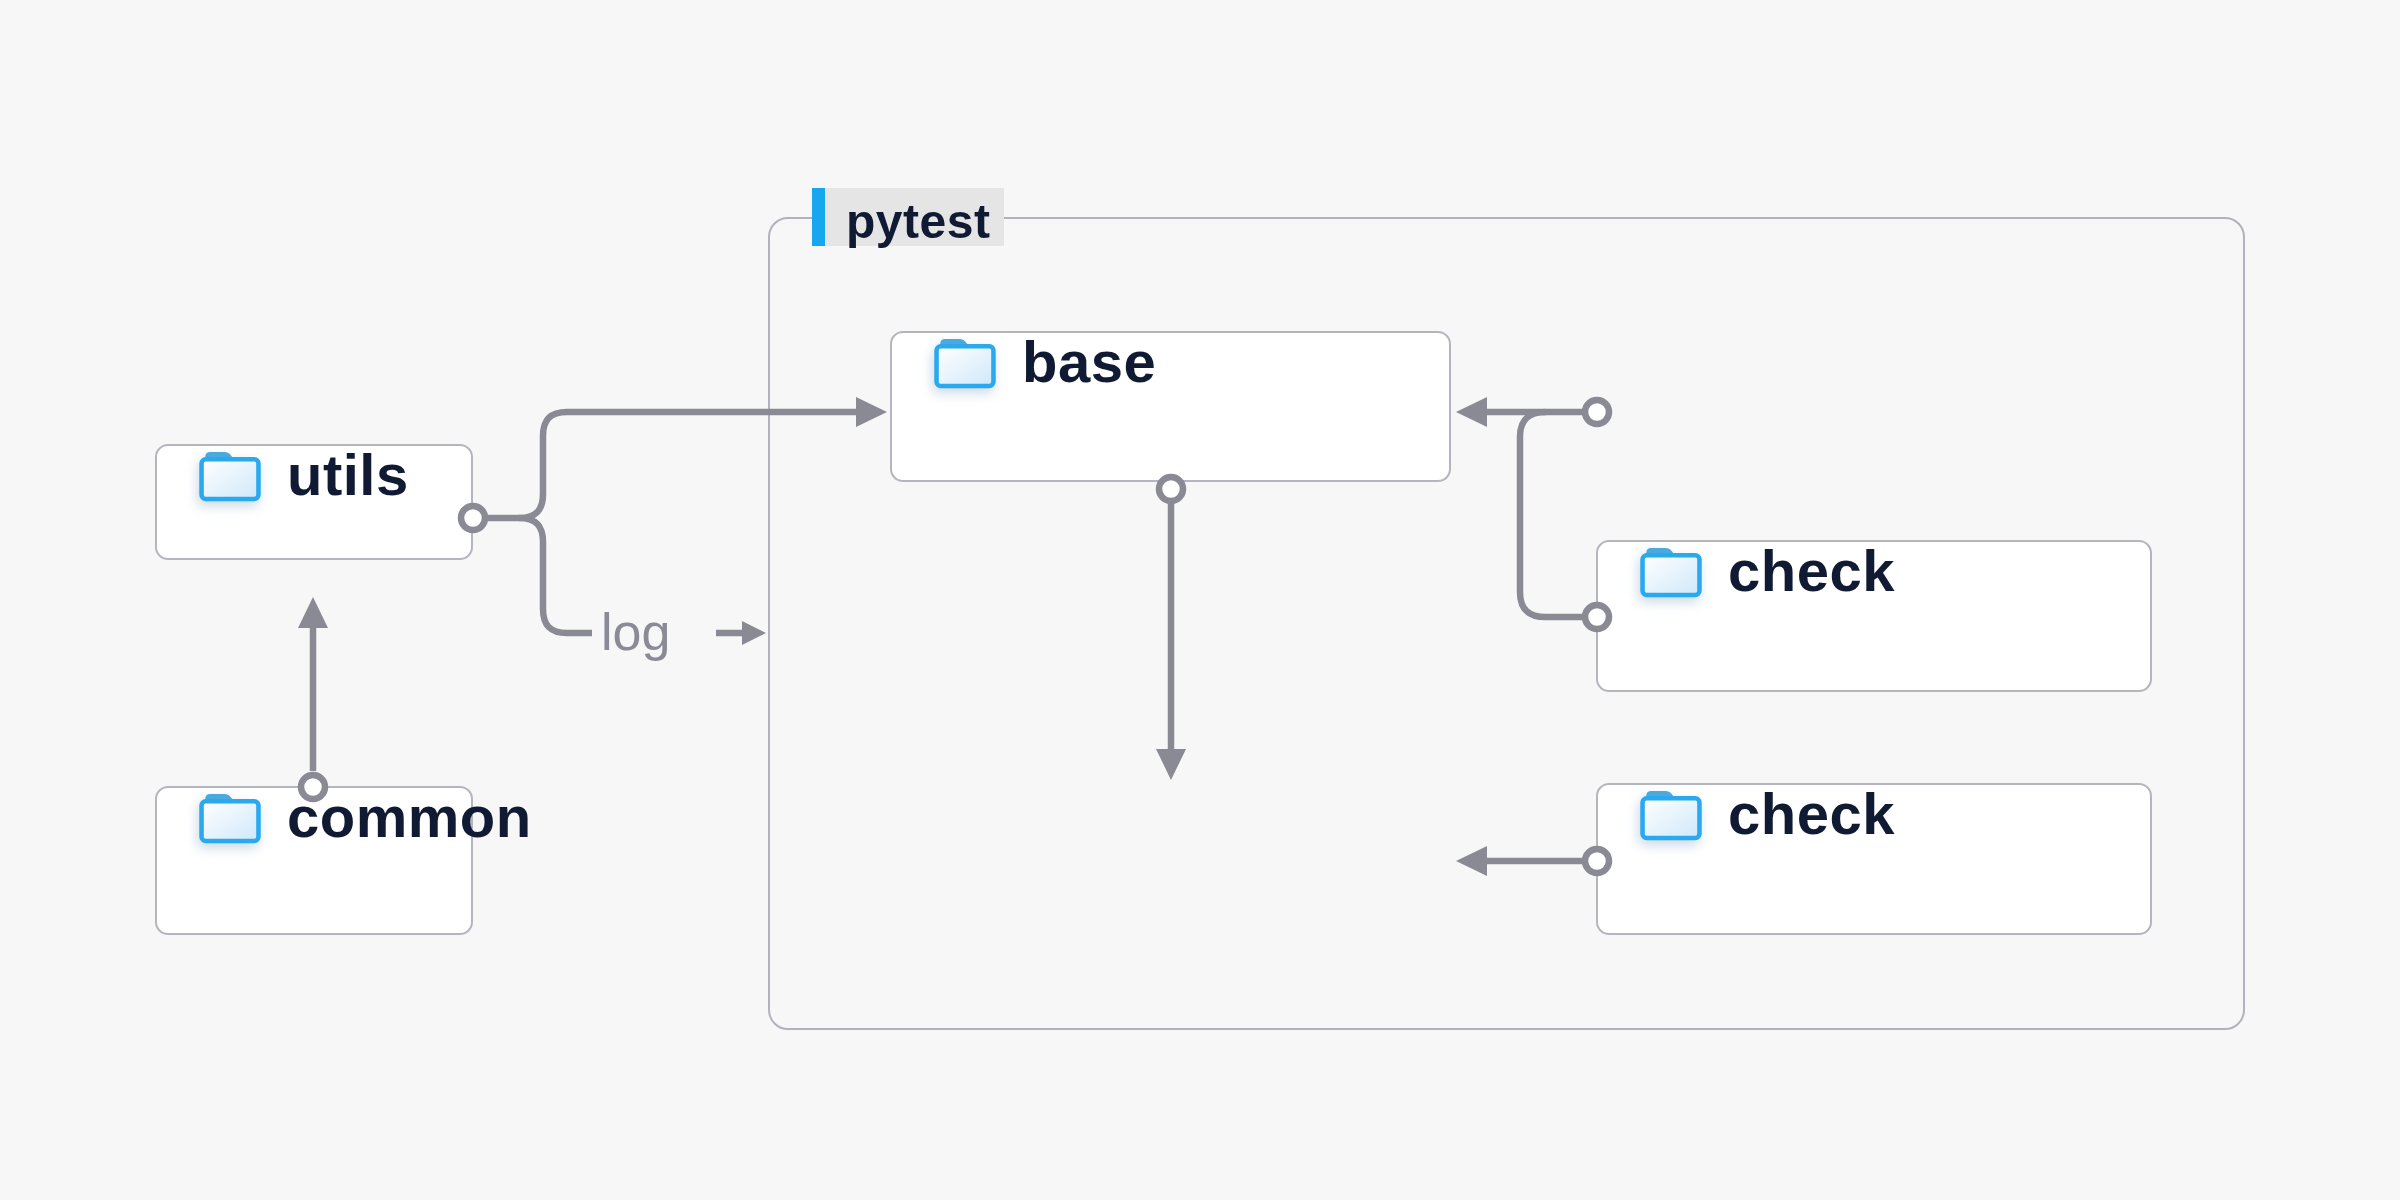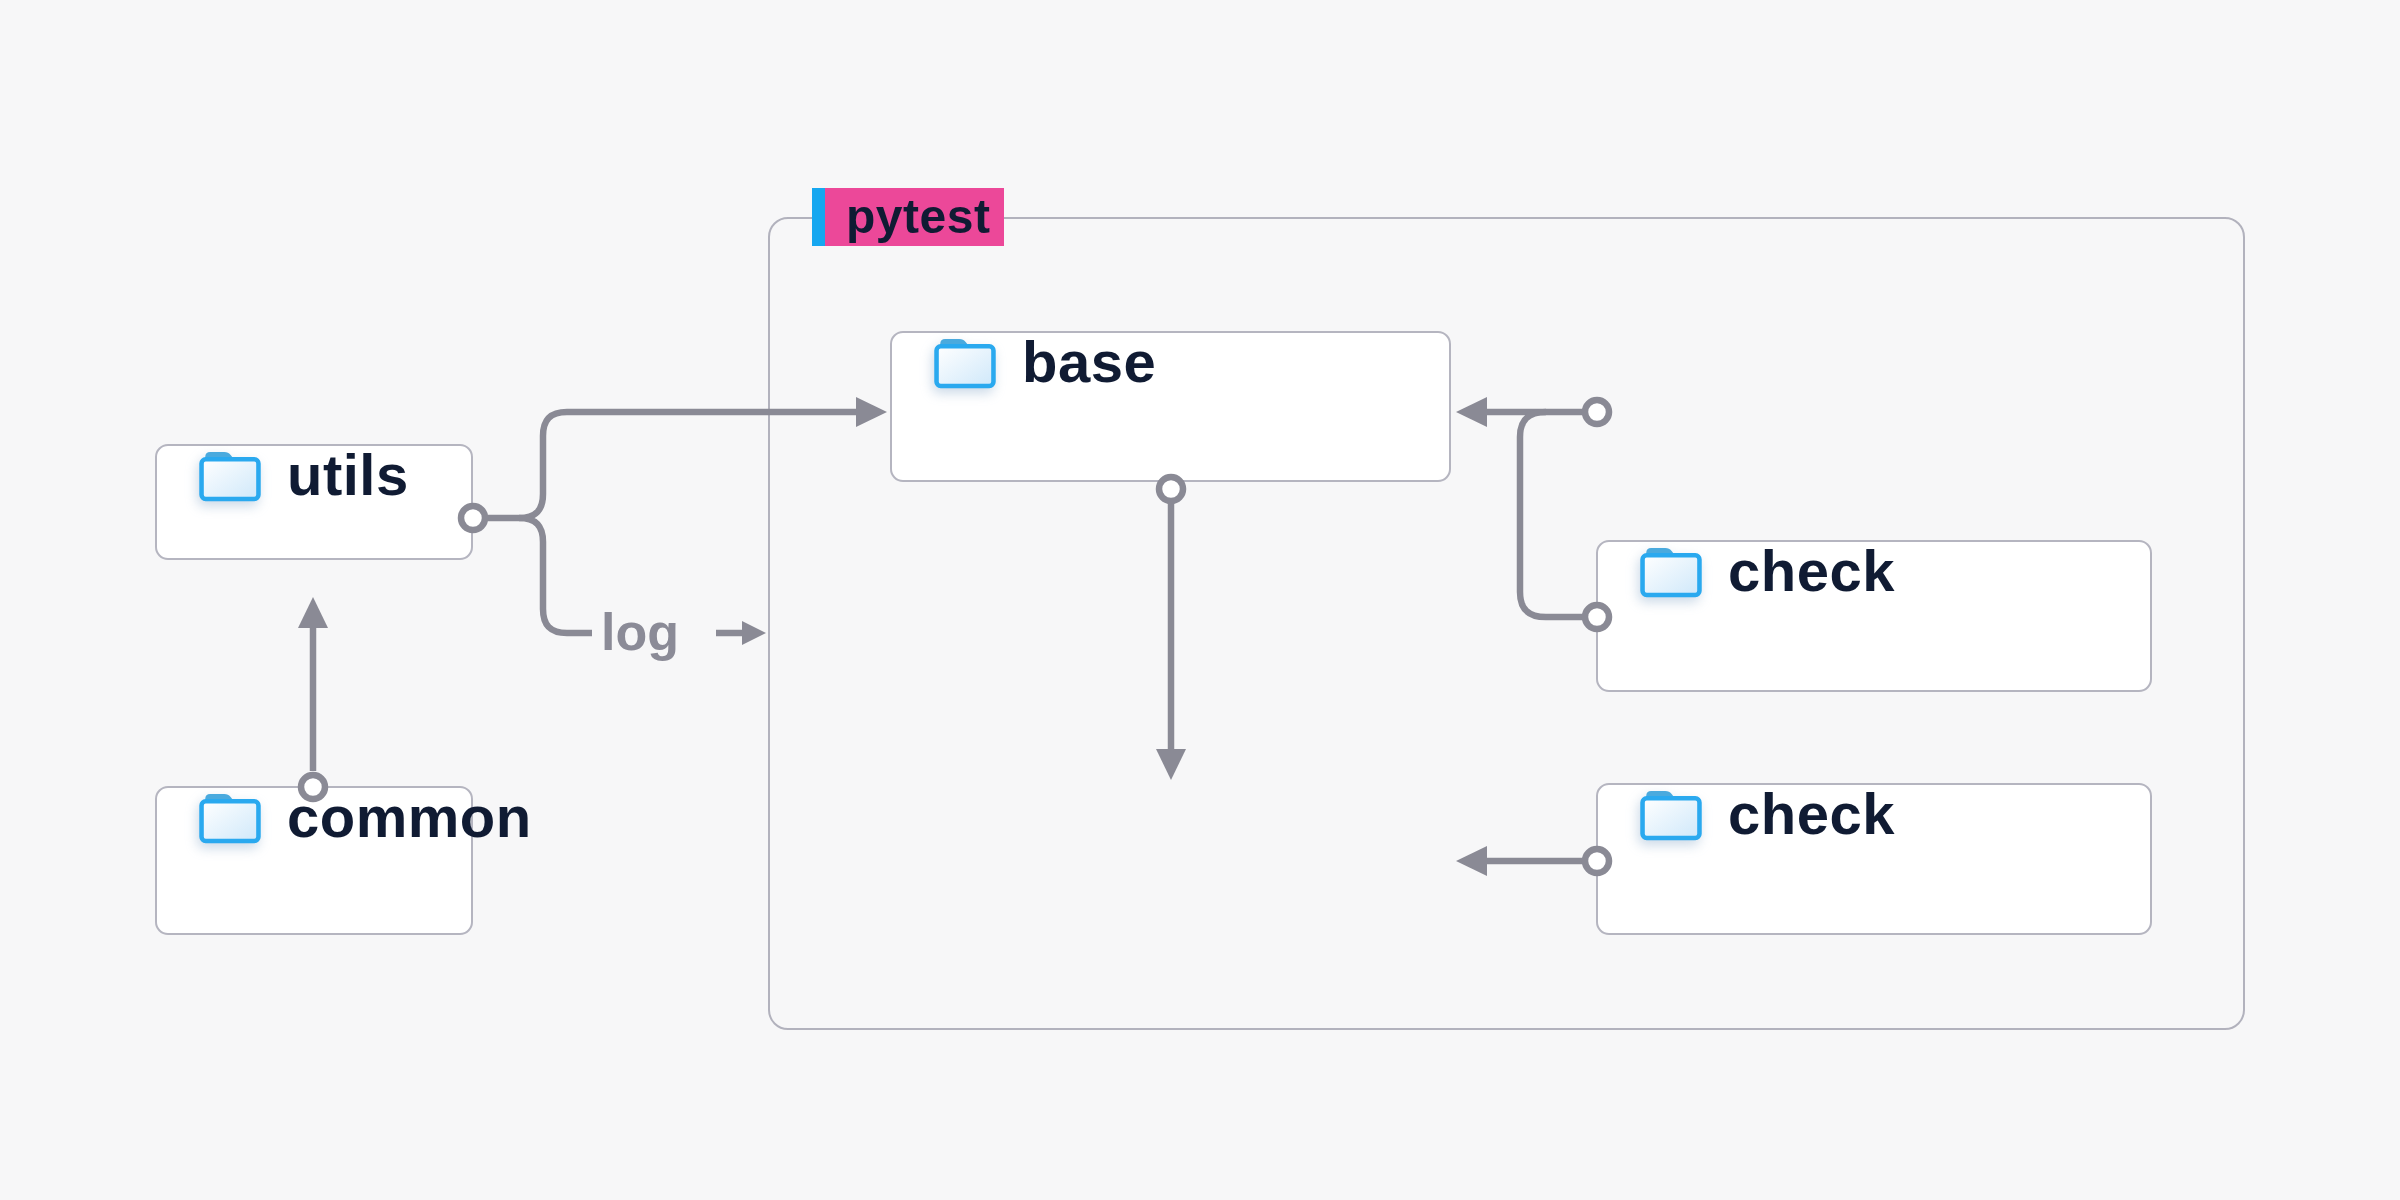--- a/index.html
+++ b/index.html
@@ -22,24 +22,24 @@
     border: 2.5px solid #b2b2bd;
     border-radius: 20px;
     background: transparent;
     box-sizing: border-box;
   }
   .group-label {
     position: absolute;
     left: 812px; top: 188px;
     height: 58px;
     display: flex;
-    align-items: center;
+    align-items: flex-end;
     gap: 21px;
     padding: 0 14px 0 0;
-    background: #ec4899;
+    background: #e5e5e5;
     z-index: 5;
   }
   .group-label .bar {
     display: block;
     width: 13px; height: 58px;
     background: #16a7f0;
   }
   .group-label .group-text {
     font-size: 48px;
     font-weight: 700;
@@ -91,21 +91,21 @@
     stroke: #8a8a95;
     stroke-width: 6.5px;
   }
   .head { fill: #8a8a95; stroke: none; }
   
   .log-label {
     position: absolute;
     left: 601px; top: 633px;
     transform: translateY(-52%);
     font-size: 52px;
-    font-weight: 700;
+    font-weight: 400;
     color: #8b8b97;
     line-height: 1;
     z-index: 5;
   }
 </style>
 </head>
 <body>
 
 <div class="canvas">
 

